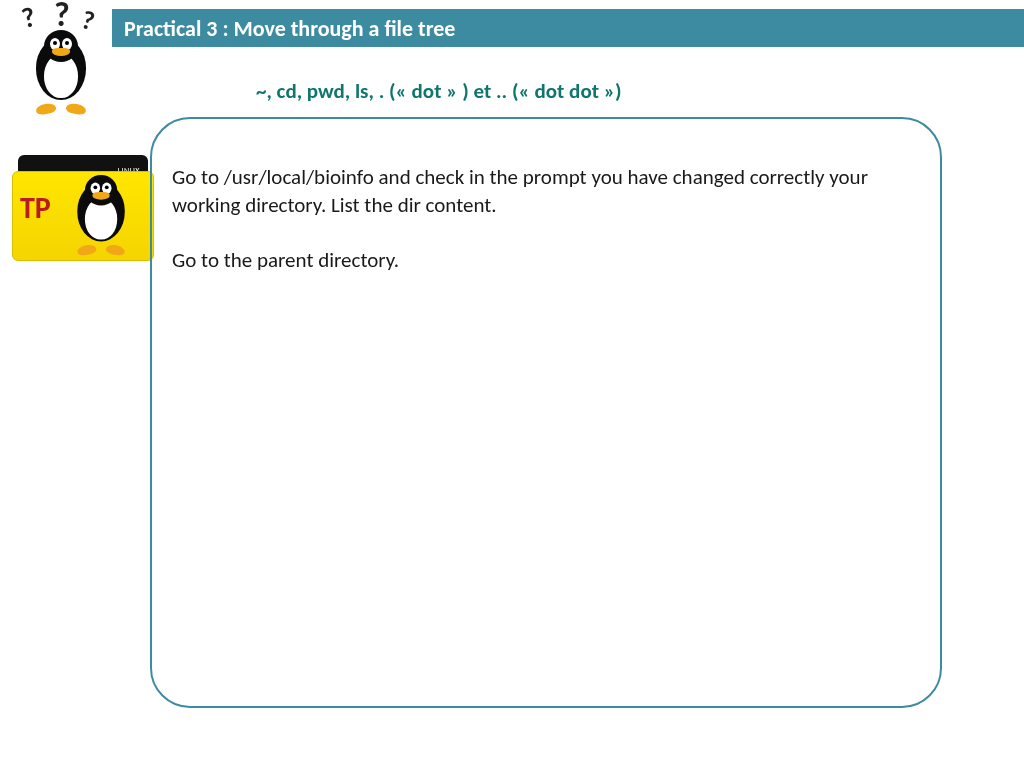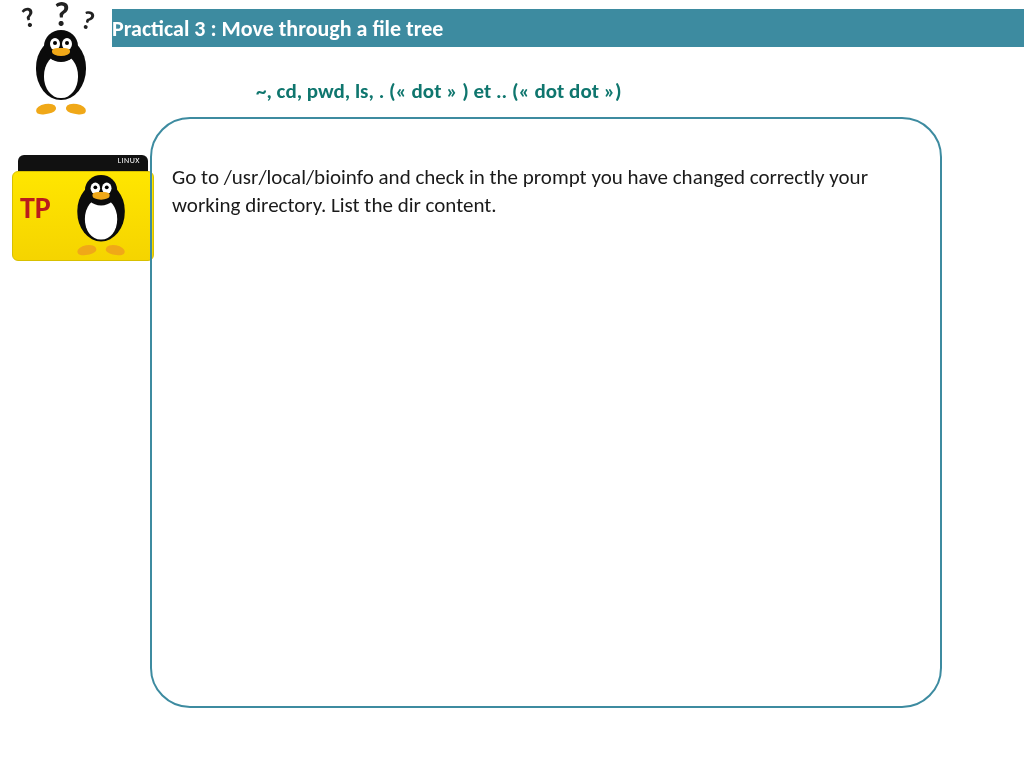--- a/index.html
+++ b/index.html
@@ -13,20 +13,21 @@
   }
   .header-bar {
     position: absolute;
     left: 112px;
     top: 9px;
     right: 0;
     height: 38px;
     background: #3d8ba0;
     display: flex;
     align-items: center;
+    padding-left: 12px;
   }
   .header-title {
     color: #fff;
     font-size: 22px;
     font-weight: bold;
   }
   .subtitle {
     position: absolute;
     left: 256px;
     top: 78px;
@@ -123,21 +124,21 @@
     top: 155px;
     width: 150px;
     height: 110px;
   }
   .folder-tab {
     position: absolute;
     left: 10px; top: 0;
     width: 130px; height: 20px;
     background: #111;
     border-radius: 6px 6px 0 0;
-    display:flex; align-items:flex-start; justify-content:flex-end;
+    display:flex; align-items:flex-end; justify-content:flex-end;
     padding-right:8px;
   }
   .linux-label { color:#fff; font-size:8px; letter-spacing:0.5px; }
   .folder-body {
     position: absolute;
     left: 4px; top: 16px;
     width: 142px; height: 90px;
     background: linear-gradient(#ffe600, #f5d400);
     border-radius: 6px;
     border: 1px solid #d8c000;
@@ -197,13 +198,14 @@
     <div class="eye l"></div>
       <div class="eye r"></div>
     <div class="pupil l"></div>
       <div class="pupil r"></div>
     <div class="beak"></div>
   </div>
 </div>
 
 <div class="content-box">
   <p>Go to /usr/local/bioinfo and check in the prompt you have changed correctly your working directory. List the dir content.</p>
+  <p>Go to the parent directory.</p>
 </div>
 
 </body></html>

